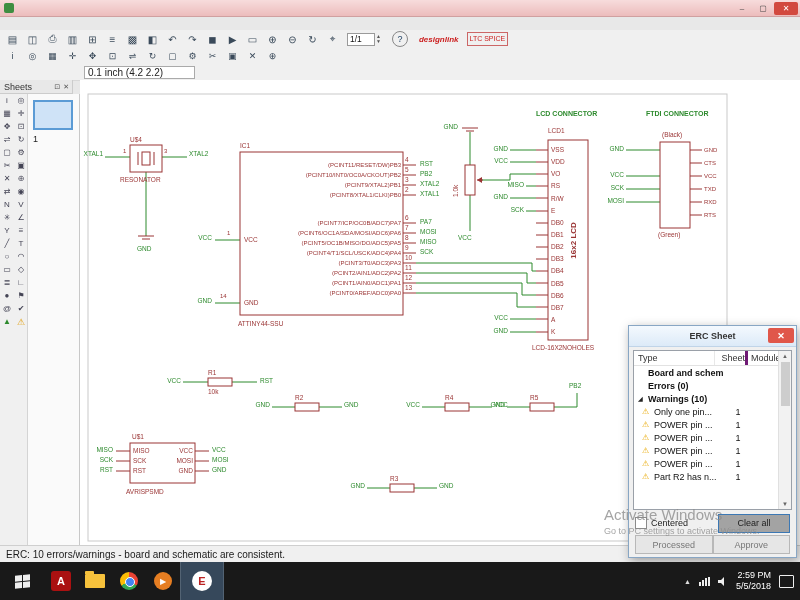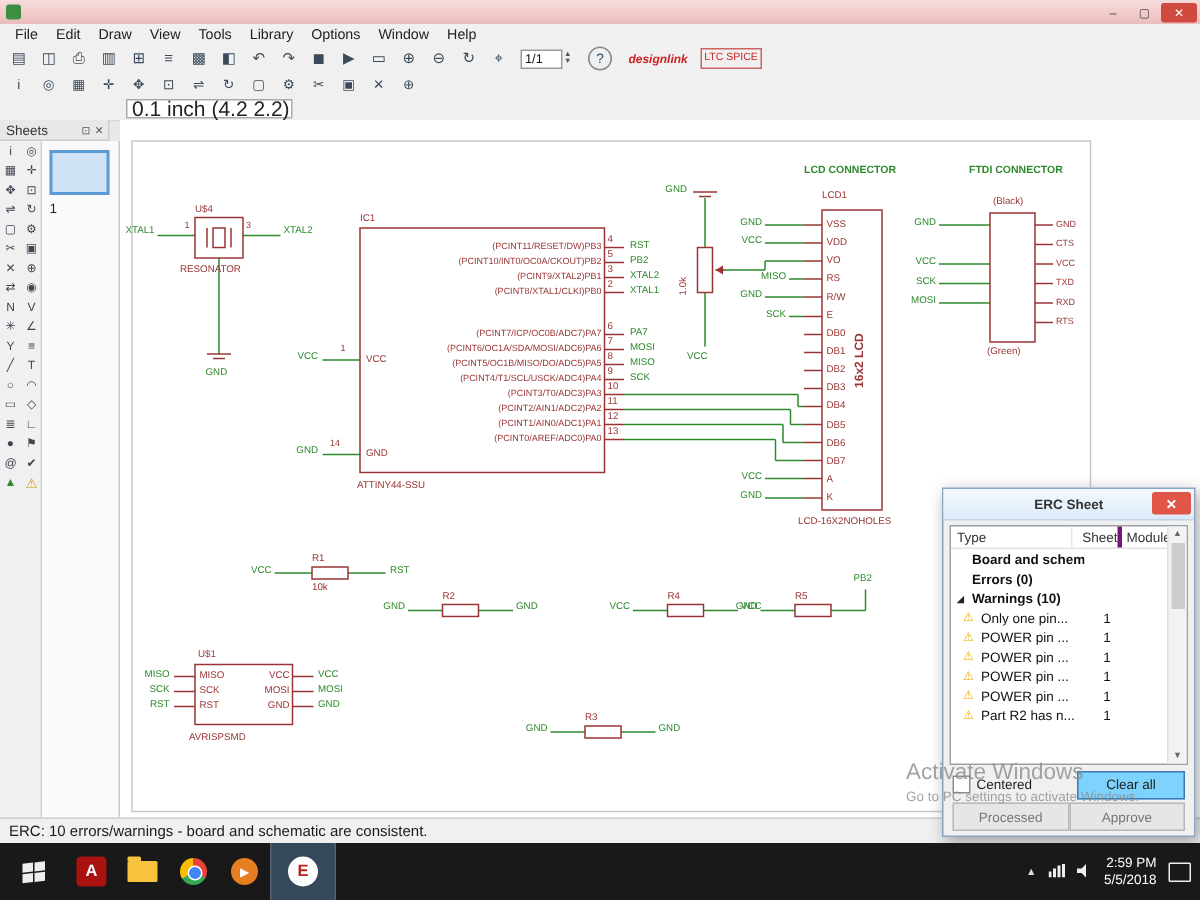--- a/index.html
+++ b/index.html
@@ -20,21 +20,21 @@
   .tbtn{width:17px;height:14px;display:flex;align-items:center;justify-content:center;font-size:10px;color:#3a4a5a;border:1px solid transparent;border-radius:2px}
   .toolbar2 .tbtn{font-size:9px}
   .zoom-combo{display:flex;align-items:center;margin:0 4px}
   .zoom-box{width:24px;height:11px;background:#fff;border:1px solid #9a9a9a;font-size:8.5px;padding-left:2px;line-height:11px;color:#111}
   .spin{display:flex;flex-direction:column;font-size:5px;color:#555;line-height:5px;margin-left:1px}
   .help-btn{width:14px;height:14px;border-radius:50%;border:1px solid #888;display:flex;align-items:center;justify-content:center;font-size:9px;color:#246;margin:0 6px}
   .badge-dl{font-size:8px;font-style:italic;font-weight:bold;color:#c22;margin:0 4px}
   .badge-ltc{font-size:7px;color:#c22;border:1px solid #c66;padding:0 2px;height:12px;line-height:12px;margin:0 3px}
   
   .contextbar{position:absolute;left:0;top:64px;right:0;height:16px;background:#f0f0f0;border-bottom:1px solid #d8d8d8}
-  .coord-box{position:absolute;left:84px;top:2px;width:106px;height:11px;background:#fff;border:1px solid #aaa;font-size:14px;line-height:11px;padding-left:3px;color:#222}
+  .coord-box{position:absolute;left:84px;top:2px;width:106px;height:11px;background:#fff;border:1px solid #aaa;font-size:10px;line-height:11px;padding-left:3px;color:#222}
   
   .sheets-header{position:absolute;left:0;top:80px;width:73px;height:14px;background:#e8e8e8;border-bottom:1px solid #ccc;border-right:1px solid #ccc;display:flex;align-items:center;font-size:9px;padding:0 3px 0 4px;color:#333;box-sizing:border-box}
   .sh-ico{margin-left:auto;font-size:7px;color:#555;padding-left:3px}
   .sh-ico2{font-size:7px;color:#555;padding-left:3px}
   .sheets-body{position:absolute;left:28px;top:94px;width:52px;height:451px;background:#fafafa;border-right:1px solid #c8c8c8;box-sizing:border-box}
   .sheet-thumb{position:absolute;left:5px;top:6px;width:36px;height:26px;background:#cfe3f7;border:2px solid #5b9bd5}
   .sheet-num{position:absolute;left:5px;top:40px;font-size:9px;color:#222}
   .palette{position:absolute;left:0;top:94px;width:28px;height:451px;background:#f0f0f0;border-right:1px solid #d4d4d4;display:grid;grid-template-columns:14px 14px;align-content:start;box-sizing:border-box}
   .ptool{height:13px;display:flex;align-items:center;justify-content:center;font-size:8px;color:#445}
   .ptool:nth-last-child(2){color:#2d8a2d}
@@ -75,21 +75,21 @@
   .ind1{padding-left:14px}
   .exp{width:10px;padding-left:4px;font-size:6px;color:#222}
   .wico{width:12px;padding-left:8px;color:#e9a800;font-size:8px}
   .erc-scroll{position:absolute;right:0;top:0;bottom:0;width:12px;background:#f2f2f2;border-left:1px solid #e0e0e0;display:flex;flex-direction:column;align-items:center;font-size:6px;color:#666}
   .sarr{height:10px;line-height:10px}
   .erc-thumb{width:9px;height:44px;background:#cdcdcd;margin-top:1px}
   .erc-scroll .sarr.down{margin-top:auto}
   .erc-ctl1{position:absolute;left:6px;right:6px;top:188px;height:18px;display:flex;align-items:center}
   .erc-check{width:10px;height:10px;background:#fff;border:1px solid #8a8a8a}
   .erc-ctl1 .cl{margin-left:4px;color:#222}
-  .btn-clear{margin-left:auto;width:70px;height:17px;background:#7dd3fc;border:1px solid #3c78b4;font-size:9px;color:#222;display:flex;align-items:center;justify-content:center}
+  .btn-clear{margin-left:auto;width:70px;height:17px;background:#a3a3a3;border:1px solid #3c78b4;font-size:9px;color:#222;display:flex;align-items:center;justify-content:center}
   .erc-ctl2{position:absolute;left:6px;right:6px;top:209px;height:17px;display:flex;justify-content:flex-start}
   .btn-gray{width:76px;height:17px;background:rgba(228,228,228,.85);border:1px solid #b8b8b8;color:#777;font-size:9px;display:flex;align-items:center;justify-content:center}
   
   .statusbar{position:absolute;left:0;top:545px;right:0;height:17px;background:#f0f0f0;border-top:1px solid #cfcfcf;font-size:10px;line-height:17px;padding-left:6px;color:#1a1a1a;z-index:5;box-sizing:border-box}
   .taskbar{position:absolute;left:0;top:562px;right:0;height:38px;background:#191919;display:flex;align-items:center;z-index:100}
   .start{width:44px;height:38px;display:flex;align-items:center;justify-content:center}
   .flag{display:grid;grid-template-columns:7px 7px;grid-template-rows:6px 6px;gap:1px;transform:skewY(-6deg)}
   .flag div{background:#eee}
   .tk-ico{width:34px;height:38px;display:flex;align-items:center;justify-content:center}
   .adobe{width:20px;height:20px;background:#a11;border-radius:3px;color:#fff;font-size:11px;font-weight:bold;display:flex;align-items:center;justify-content:center}
@@ -112,32 +112,20 @@
 
   <div class="titlebar">
     <span class="title-icon"></span>
     <span class="win-controls">
       <span class="wc">–</span>
       <span class="wc">▢</span>
       <span class="wc close">✕</span>
     </span>
   </div>
 
-  <div class="menubar">
-
-  <span class="menu-item">File</span>
-      <span class="menu-item">Edit</span>
-      <span class="menu-item">Draw</span>
-      <span class="menu-item">View</span>
-      <span class="menu-item">Tools</span>
-      <span class="menu-item">Library</span>
-      <span class="menu-item">Options</span>
-      <span class="menu-item">Window</span>
-      <span class="menu-item">Help</span>
-    </div>
 
   <div class="toolbar1">
     <span style="display:flex;gap:1px;align-items:center">
 
     <span class="tbtn">▤</span>
         <span class="tbtn">◫</span>
         <span class="tbtn">⎙</span>
         <span class="tbtn">▥</span>
         <span class="tbtn">⊞</span>
         <span class="tbtn">≡</span>

